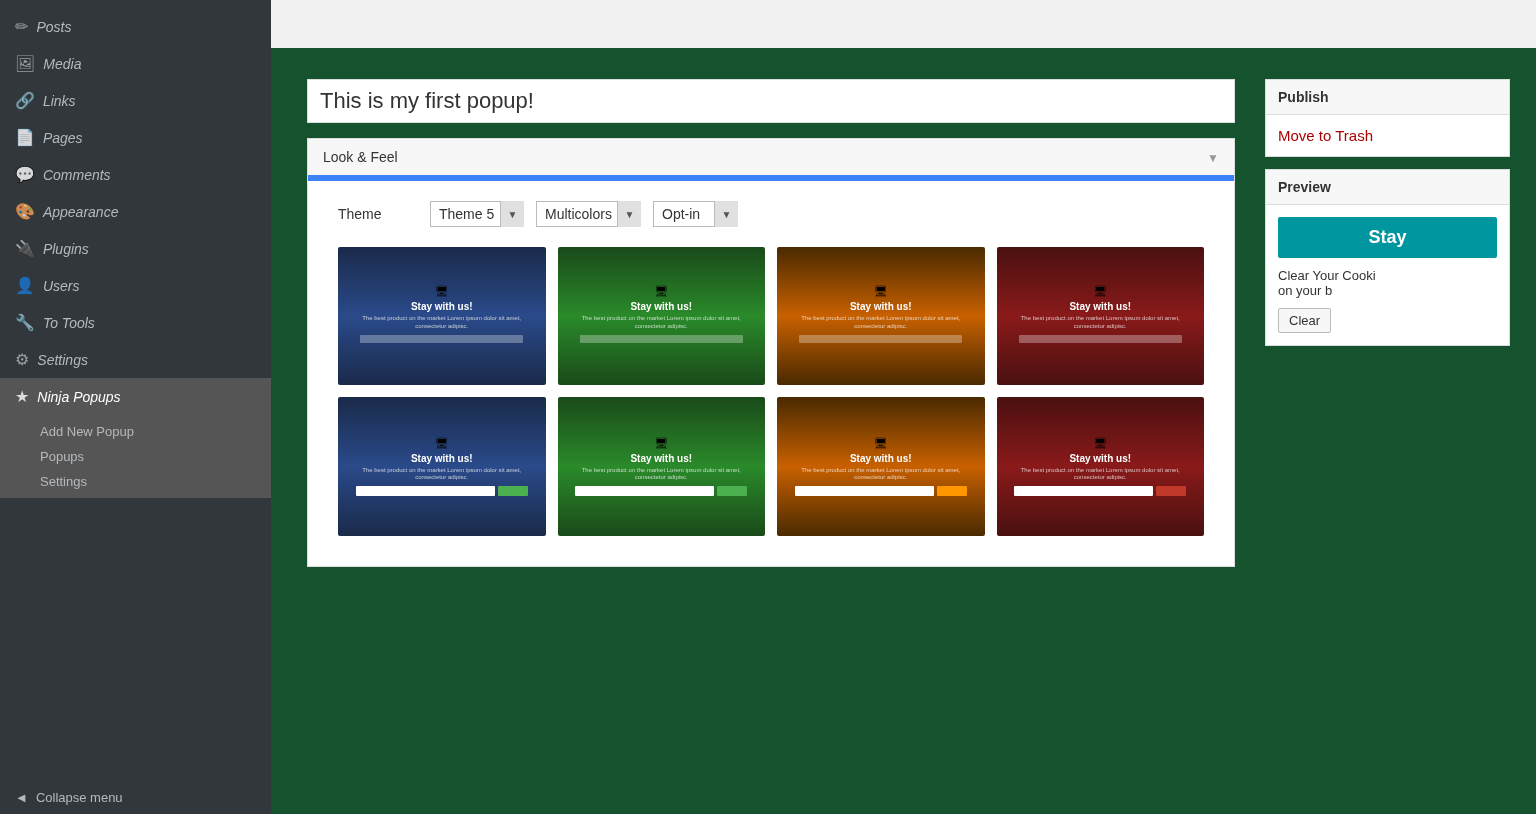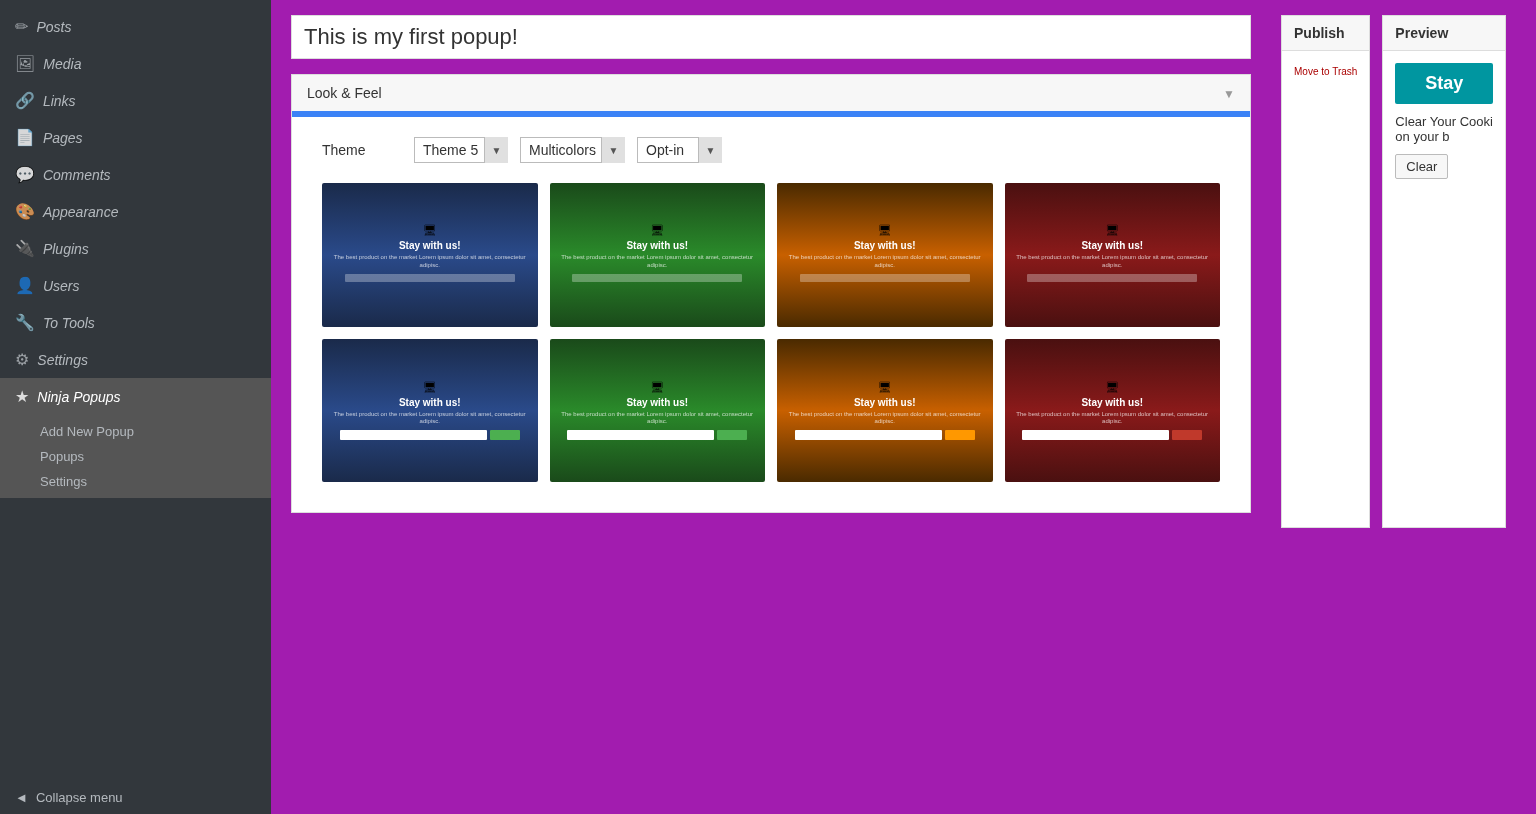--- a/index.html
+++ b/index.html
@@ -76,22 +76,23 @@
       font-size: 13px;
       gap: 8px;
       cursor: pointer;
       margin-top: auto;
     }
 
     
     #main {
       flex: 1;
       overflow-y: auto;
-      background: #a21caf;
-      padding: 0;
+      background: #14532d;
+      padding: 16px;
+      margin-top: 48px;
     }
 
     #content-area {
       display: flex;
       gap: 0;
     }
 
     #editor-panel {
       flex: 1;
       padding: 15px 20px;
@@ -251,42 +252,42 @@
       border-radius: 1px;
       margin-bottom: 4px;
     }
 
     
     #right-panel {
       width: 265px;
       min-width: 265px;
       padding: 15px 10px;
       display: flex;
-      flex-direction: row;
+      flex-direction: column;
       gap: 12px;
     }
 
     .meta-box {
       background: #fff;
       border: 1px solid #ddd;
     }
     .meta-box-header {
       background: #f7f7f7;
       border-bottom: 1px solid #ddd;
       padding: 9px 12px;
       font-size: 14px;
       font-weight: 600;
       color: #333;
     }
     .meta-box-body {
       padding: 12px;
     }
     .move-to-trash {
       color: #a00;
-      font-size: 10px;
+      font-size: 15px;
       cursor: pointer;
       text-decoration: none;
     }
 
     
     .preview-box {
       background: #fff;
       border: 1px solid #ddd;
     }
     .preview-header {

